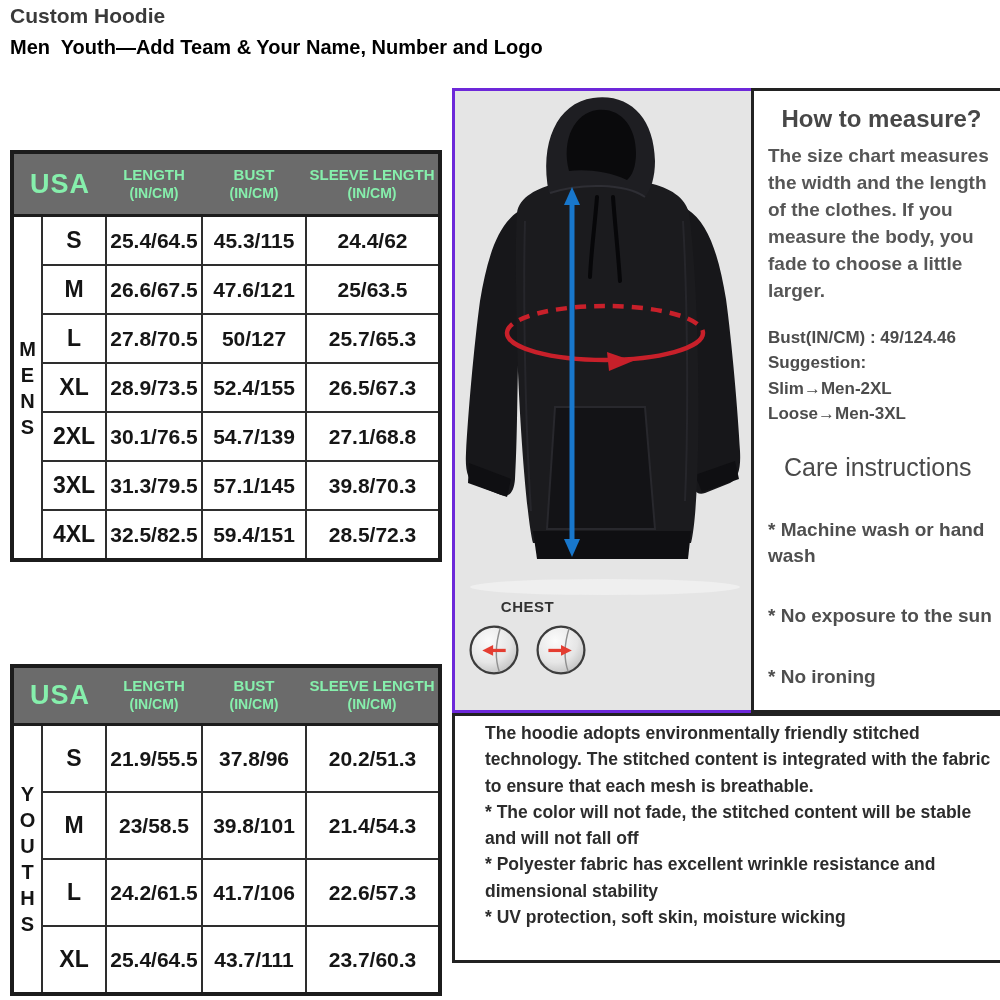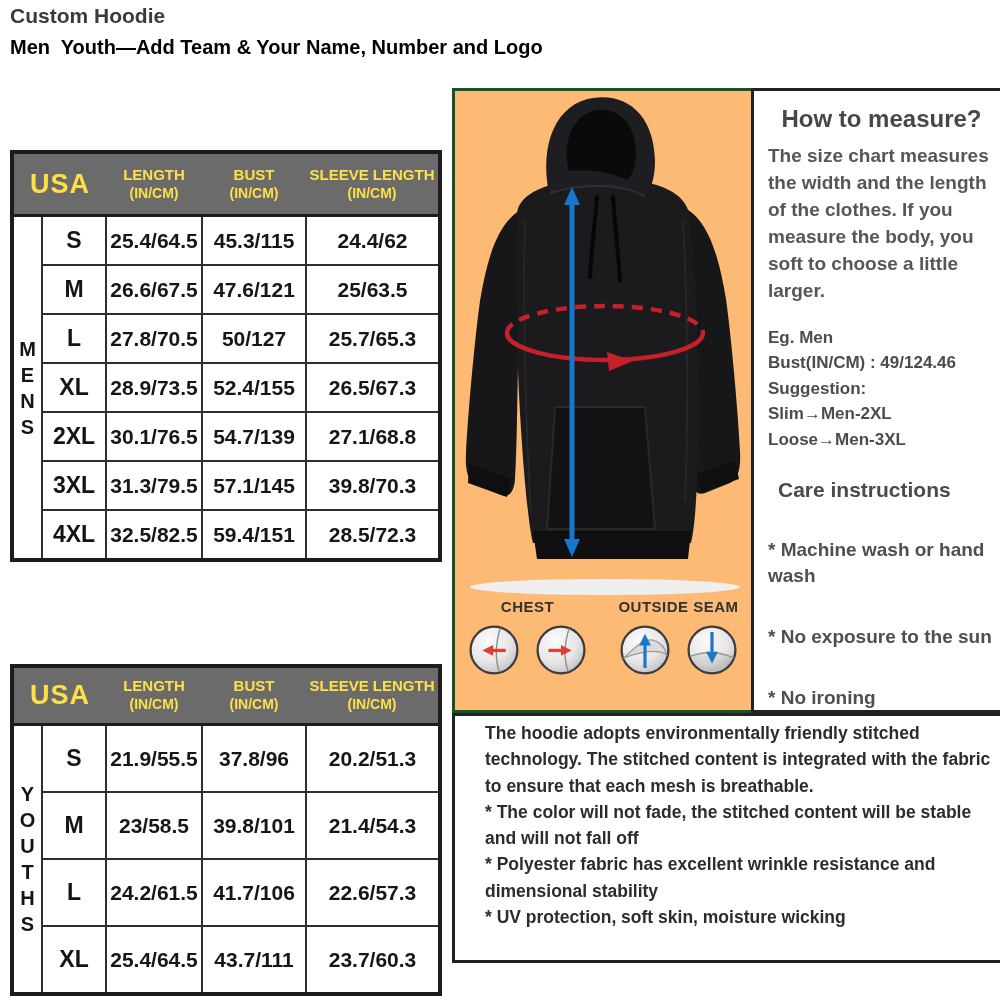--- a/index.html
+++ b/index.html
@@ -7,53 +7,53 @@
           font-family:"Liberation Sans", sans-serif;color:#3c3c3c;}
 
   
   .page-title{position:absolute;left:10px;top:4px;font-size:21px;font-weight:700;color:#3a3a3a;}
   .page-subtitle{position:absolute;left:10px;top:36px;font-size:20px;font-weight:600;color:#000000;white-space:pre-wrap;}
 
   
   .size-table{position:absolute;border-collapse:collapse;table-layout:fixed;width:428px;
               background:#fff;border:4px solid #1c1c1c;}
   .size-table td,.size-table th{border:2px solid #2e2e2e;text-align:center;vertical-align:middle;padding:0;}
-  .size-table thead th{background:#6b6b6b;color:#fde047;border-left:none;border-right:none;
+  .size-table thead th{background:#6b6b6b;color:#86efac;border-left:none;border-right:none;
                        border-top:none;border-bottom:3px solid #1c1c1c;}
   .mens-table{left:10px;top:150px;}
   .youths-table{left:10px;top:664px;}
   .mens-table thead th{height:60px;}
   .youths-table thead th{height:55px;}
   .usa-th span{font-size:27px;font-weight:700;letter-spacing:1px;}
   .col-th div{font-size:15px;font-weight:700;line-height:1.25;}
   .col-th div.sub{font-size:14px;}
   .mens-table tbody td{height:47px;}
   .youths-table tbody td{height:65px;}
   .size-cell{font-size:23px;font-weight:700;color:#141414;}
   .length-cell,.bust-cell,.sleeve-cell{font-size:21px;font-weight:700;color:#161616;}
   .group-cell div{display:flex;flex-direction:column;align-items:center;justify-content:center;
                   font-size:20px;font-weight:700;line-height:1.3;color:#141414;}
 
   
   .center-box{position:absolute;left:452px;top:88px;width:302px;height:625px;box-sizing:border-box;
-              border:3px solid #14532d;background:#fdba74;}
+              border:3px solid #6d28d9;background:#e5e5e5;}
   .hoodie-svg{display:block;margin:0 auto;}
   .icons-area{display:flex;justify-content:space-between;padding:0 12px;margin-top:2px;}
   .icon-group{display:flex;flex-direction:column;align-items:center;}
   .icon-label{font-size:15px;font-weight:700;color:#333333;letter-spacing:0.5px;margin-bottom:8px;}
   .icon-row{display:flex;gap:13px;}
 
   
   .right-box{position:absolute;left:751px;top:88px;width:253px;height:625px;box-sizing:border-box;
              border:3px solid #222222;background:#ffffff;padding:8px 6px 0 14px;overflow:hidden;}
   .measure-heading{margin:6px 0 10px 0;font-size:24px;font-weight:700;color:#474747;text-align:center;}
   .measure-body{margin:0;font-size:19px;line-height:1.42;font-weight:700;color:#565656;}
   .eg-block{margin-top:20px;}
   .eg-block div{font-size:17px;line-height:1.5;font-weight:700;color:#4c4c4c;}
-  .care-heading{margin:26px 0 4px 10px;font-size:21px;font-weight:700;color:#4a4a4a;}
+  .care-heading{margin:26px 0 4px 16px;font-size:25px;font-weight:400;color:#4a4a4a;}
   .care-list div{font-size:19px;line-height:1.36;font-weight:700;color:#4f4f4f;margin-top:35px;}
 
   
   .bottom-box{position:absolute;left:452px;top:713px;width:552px;height:250px;box-sizing:border-box;
               border:3px solid #222222;background:#ffffff;padding:4px 10px;overflow:hidden;}
   .bottom-box div{font-size:17.5px;line-height:1.5;font-weight:700;color:#2c2c2c;margin-left:20px;}
 </style>
 </head>
 <body>
 
@@ -260,46 +260,27 @@
             <polygon points="17,30.5 29,24.5 29,36.5" fill="#e43d31"></polygon>
           </svg>
           <svg width="54" height="54" viewBox="0 0 60 60">
             <circle cx="30" cy="30" r="26" fill="url(#sg)" stroke="#3c3c3c" stroke-width="2.5"></circle>
             <path d="M39,6 C34,22 33,40 38,54" stroke="#909090" stroke-width="1.6" fill="none"></path>
             <path d="M16,30.5 H31" stroke="#e43d31" stroke-width="3.6"></path>
             <polygon points="42,30.5 30,24.5 30,36.5" fill="#e43d31"></polygon>
           </svg>
         </div>
       </div>
-      <div class="icon-group">
-        <div class="icon-label">OUTSIDE SEAM</div>
-        <div class="icon-row">
-          <svg width="54" height="54" viewBox="0 0 60 60">
-            <circle cx="30" cy="30" r="26" fill="url(#sg)" stroke="#3c3c3c" stroke-width="2.5"></circle>
-            <path d="M6,39 C16,30 28,17 39,19 C47,21 52,28 54,35 C42,28 22,33 6,39 Z" fill="#dcdcdc" stroke="#9b9b9b" stroke-width="1.4"></path>
-            <path d="M30,50 V24" stroke="#1b77cb" stroke-width="3.6"></path>
-            <polygon points="30,12 23.5,25 36.5,25" fill="#1b77cb"></polygon>
-          </svg>
-          <svg width="54" height="54" viewBox="0 0 60 60">
-            <circle cx="30" cy="30" r="26" fill="url(#sg)" stroke="#3c3c3c" stroke-width="2.5"></circle>
-            <path d="M5.5,37 C22,31 40,32 54.5,39" stroke="#9b9b9b" stroke-width="1.6" fill="none"></path>
-            <path d="M5.5,37 C22,31 40,32 54.5,39 A26,26 0 0 1 5.5,37 Z" fill="rgba(0,0,0,0.07)"></path>
-            <path d="M30,10 V32" stroke="#1b77cb" stroke-width="3.6"></path>
-            <polygon points="30,45 23.5,32 36.5,32" fill="#1b77cb"></polygon>
-          </svg>
-        </div>
-      </div>
     </div>
   </div>
 
   <div class="right-box">
     <h2 class="measure-heading">How to measure?</h2>
-    <p class="measure-body">The size chart measures the width and the length of the clothes.  If you measure the body, you soft to choose a little larger.</p>
+    <p class="measure-body">The size chart measures the width and the length of the clothes.  If you measure the body, you fade to choose a little larger.</p>
     <div class="eg-block">
-        <div>Eg. Men</div>
         <div>Bust(IN/CM) : 49/124.46</div>
         <div>Suggestion:</div>
         <div>Slim→Men-2XL</div>
         <div>Loose→Men-3XL</div>
       </div>
     <h3 class="care-heading">Care instructions</h3>
     <div class="care-list">
         <div>* Machine wash or hand wash</div>
         <div>* No exposure to the sun</div>
         <div>* No ironing</div>

